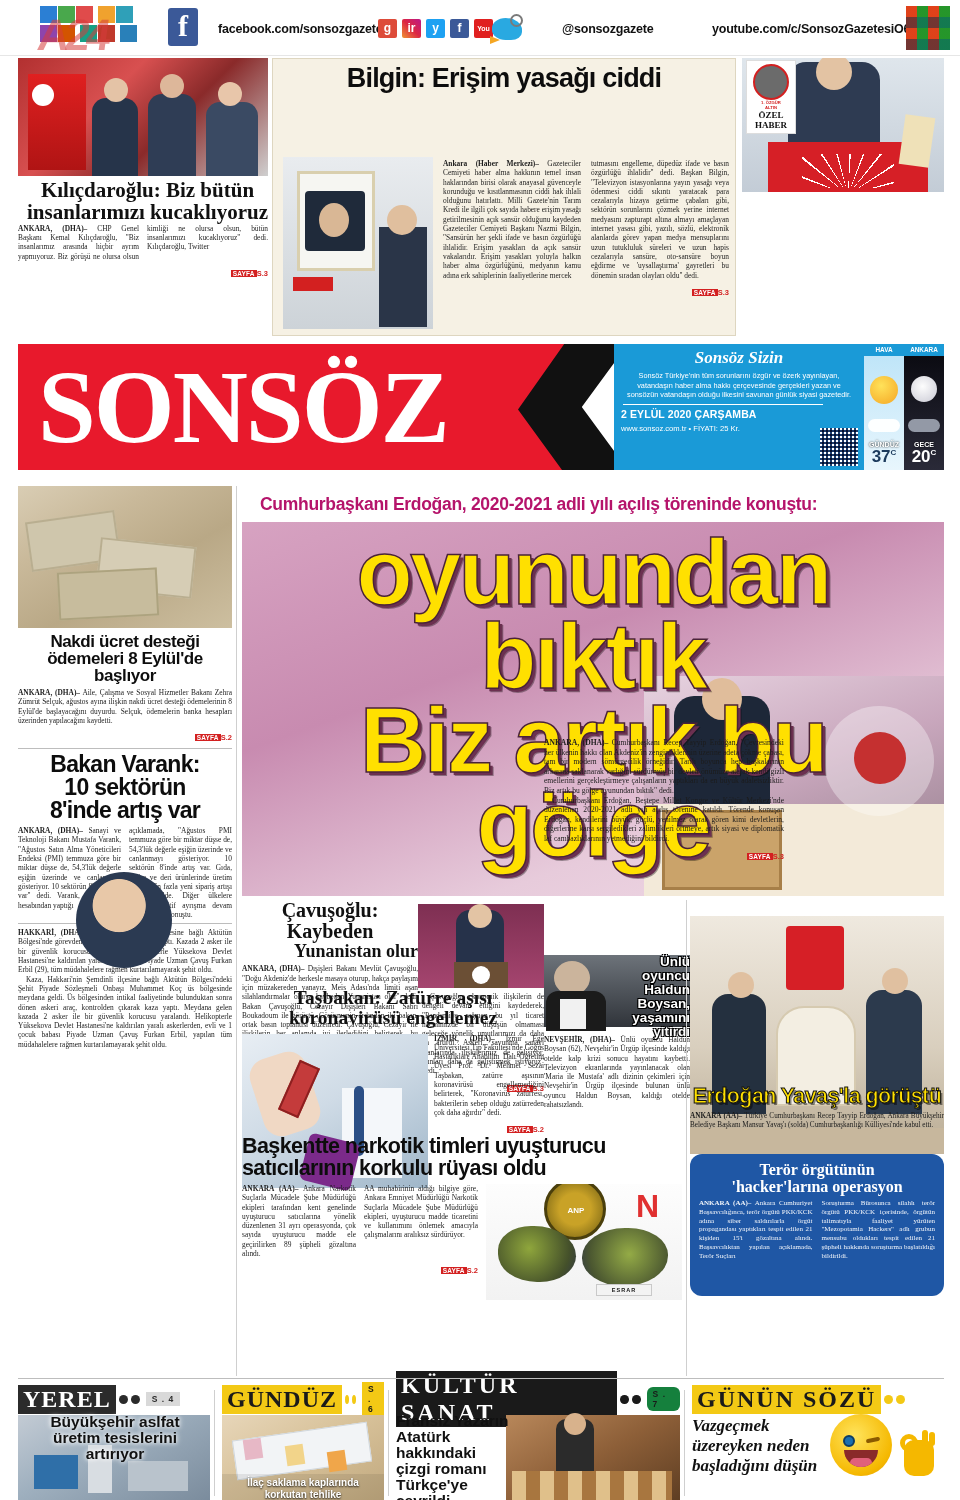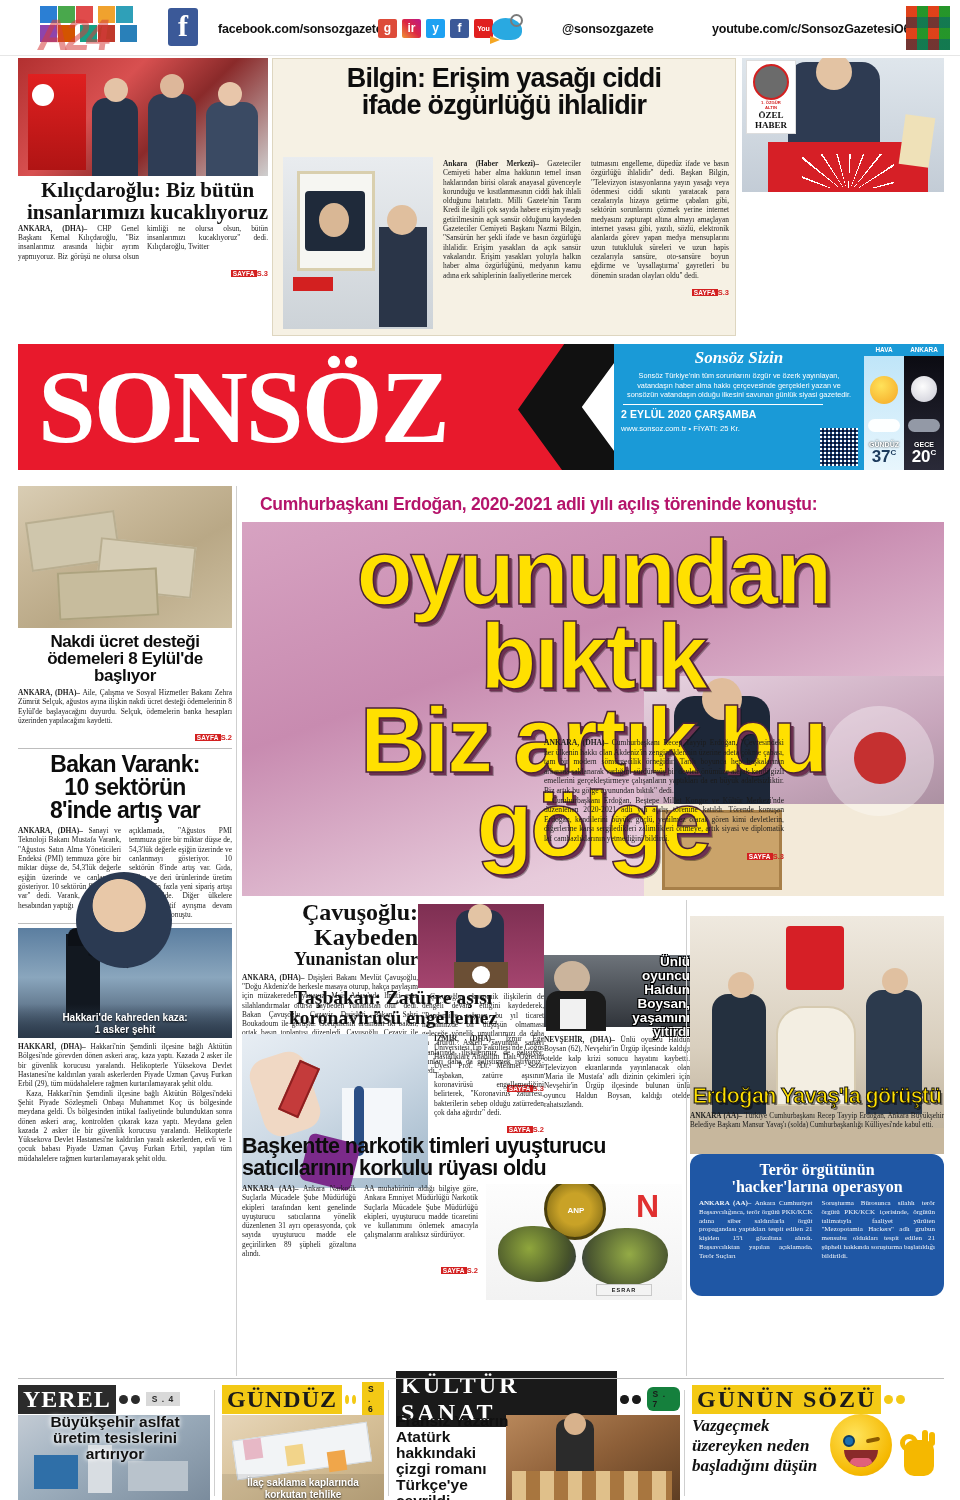--- a/index.html
+++ b/index.html
@@ -252,21 +252,20 @@
         <span>CHP Genel Başkanı Kemal Kılıçdaroğlu, "Biz insanlarımız arasında hiçbir ayrım yapmıyoruz. Biz görüşü ne olursa olsun kimliği ne olursa olsun, bütün insanlarımızı kucaklıyoruz" dedi. Kılıçdaroğlu, Twitter</span></p>
     </div>
     <div class="sayfa-wrap">
       <span class="sayfa">SAYFA</span><span class="sayfa-no">S.3</span>
     </div>
   </div>
 
   <div class="abs topmid-box">
     <div style="padding:6px 10px 0 10px;">
       <div class="hl-sans-bold" style="font-size:27px;">Bilgin: Erişim yasağı ciddi</div>
-      <div class="hl-sans-bold" style="font-size:27px;">ifade özgürlüğü ihlalidir</div>
     </div>
     <div class="abs" style="left:10px; top:98px; width:150px; height:172px; overflow:hidden;">
       <div class="abs" style="left:0;top:0;width:150px;height:172px;background:linear-gradient(#e9ecef,#cdd3d8);"></div>
       <div class="abs" style="left:14px;top:14px;width:78px;height:100px;background:#f6f6f2;border:3px solid #d9cfae;"></div>
       <div class="abs" style="left:22px;top:34px;width:60px;height:60px;background:#1f2a3a;border-radius:4px;"></div>
       <div class="abs" style="left:36px;top:46px;width:30px;height:34px;border-radius:50%;background:#d9b795;"></div>
       <div class="abs" style="left:96px;top:70px;width:48px;height:100px;background:#2a3548;"></div>
       <div class="abs" style="left:104px;top:48px;width:30px;height:30px;border-radius:50%;background:#e0bf9e;"></div>
       <div class="abs" style="left:10px;top:120px;width:40px;height:14px;background:#d32020;"></div>
     </div>
@@ -404,48 +403,37 @@
         <div class="twocol">
           <p class="bodytext"><b>ANKARA, (DHA)–</b>
             <span>Sanayi ve Teknoloji Bakanı Mustafa Varank, "Ağustos Satın Alma Yöneticileri Endeksi (PMI) temmuza göre bir miktar düşse de, 54,3'lük değerle eşiğin üzerinde ve canlanmayı gösteriyor. 10 sektörün 8'inde artış var" dedi. Varank, Twitter'daki hesabından yaptığı</span></p>
           <p class="bodytext">açıklamada, "Ağustos PMI temmuza göre bir miktar düşse de, 54,3'lük değerle eşiğin üzerinde ve canlanmayı gösteriyor. 10 sektörün 8'inde artış var. Gıda, giyim ve deri ürünlerinde üretim artıyor. En fazla yeni sipariş artışı ana metalde. Diğer ülkelere kıyasla pozitif ayrışma devam ediyor" diye konuştu.</p>
         </div>
       </div>
     </div>
 
     <hr class="thin">
 
-    <div class="photo" style="width:214px;height:110px;margin-top:2px;
-         background:linear-gradient(#5b7ea0 0%,#8aa6bd 45%,#3b4b60 100%);">
-      <div class="abs" style="left:48px;top:6px;width:34px;height:86px;background:#121820;"></div>
-      <div class="abs" style="left:50px;top:0px;width:26px;height:18px;border-radius:8px 8px 0 0;background:#0d1117;"></div>
-      <div class="abs" style="left:70px;top:28px;width:42px;height:6px;background:#0d1117;transform:rotate(18deg);"></div>
-      <div class="abs" style="left:0;bottom:0;width:214px;height:34px;background:linear-gradient(transparent,#2b3a4a);"></div>
-      <div class="caption">
-        <div>Hakkari'de kahreden kaza:</div>
-        <div>1 asker şehit</div>
-      </div>
-    </div>
 
     <div style="margin-top:4px;">
       <p class="bodytext"><b>HAKKARİ, (DHA)–</b>
         <span>Hakkari'nin Şemdinli ilçesine bağlı Aktütün Bölgesi'nde görevden dönen askeri araç, kaza yaptı. Kazada 2 asker ile bir güvenlik korucusu yaralandı. Helikopterle Yüksekova Devlet Hastanesi'ne kaldırılan yaralı askerlerden Piyade Uzman Çavuş Furkan Erbil (29), tüm müdahalelere rağmen kurtarılamayarak şehit oldu.</span></p>
       <p class="bodytext" style="text-indent:8px;">Kaza, Hakkari'nin Şemdinli ilçesine bağlı Aktütün Bölgesi'ndeki Şehit Piyade Sözleşmeli Onbaşı Muhammet Koç üs bölgesinde meydana geldi. Üs bölgesinden intikal faaliyetinde bulunduktan sonra dönen askeri araç, kontrolden çıkarak kaza yaptı. Meydana gelen kazada 2 asker ile bir güvenlik korucusu yaralandı. Helikopterle Yüksekova Devlet Hastanesi'ne kaldırılan yaralı askerlerden, evli ve 1 çocuk babası Piyade Uzman Çavuş Furkan Erbil, yapılan tüm müdahalelere rağmen kurtarılamayarak şehit oldu.</p>
     </div>
   </div>
 
   <div class="abs" style="left:242px; top:900px; width:302px;">
     <div class="abs" style="left:176px; top:4px; width:126px; height:84px;
          background:linear-gradient(#7e2f52,#a5456f);">
       <div class="abs" style="left:38px;top:6px;width:48px;height:52px;background:#26324a;border-radius:14px 14px 0 0;"></div>
       <div class="abs" style="left:50px;top:0px;width:24px;height:24px;border-radius:50%;background:#e3c4a4;"></div>
       <div class="abs" style="left:36px;top:58px;width:54px;height:26px;background:#6b4f35;"></div>
       <div class="abs" style="left:54px;top:62px;width:18px;height:18px;border-radius:50%;background:#fff;"></div>
     </div>
-    <div class="hl-serif-bold" style="font-size:24px; text-align:right; width:176px;">Çavuşoğlu: Kaybeden</div>
+    <div class="hl-serif-bold" style="font-size:20px; text-align:center; width:176px;">Çavuşoğlu: Kaybeden</div>
     <div class="hl-serif-bold" style="font-size:18px; text-align:right; width:176px;">Yunanistan olur</div>
     <div style="margin-top:4px; width:176px; float:left;">
       <p class="bodytext"><b>ANKARA, (DHA)–</b>
         <span>Dışişleri Bakanı Mevlüt Çavuşoğlu, "Doğu Akdeniz'de herkesle masaya oturup, hakça paylaşım için müzakereden yanayız. Meis Adası'nda limiti aşan silahlandırmalar olursa kaybeden Yunanistan olur" dedi. Bakan Çavuşoğlu, Cezayir Dışişleri Bakanı Sabri Boukadoum ile görüştü. Görüşmenin ardından iki bakan, ortak basın toplantısı düzenledi. Çavuşoğlu, Cezayir ile ilişkilerin her anlamda iyi ilerlediğini belirterek, bu ilişkileri daha da geliştirmek istediklerini söyledi.</span></p>
     </div>
     <div class="abs" style="left:180px; top:92px; width:122px;">
       <p class="bodytext" style="text-indent:8px;">Çavuşoğlu, ekonomik ilişkilerin de dengeli devam ettiğini kaydederek, "Pandemiye rağmen bu yıl ticaret hacmimizde bir düşüşün olmaması geleceğe yönelik umutlarımızı da daha da artırdı. Askeri, savunma sanayi alanlarında ilişkilerimiz de gelişiyor, bunları daha da geliştirmek istiyoruz" dedi.</p>
       <div class="sayfa-wrap">
         <span class="sayfa">SAYFA</span><span class="sayfa-no">S.3</span>
       </div>

